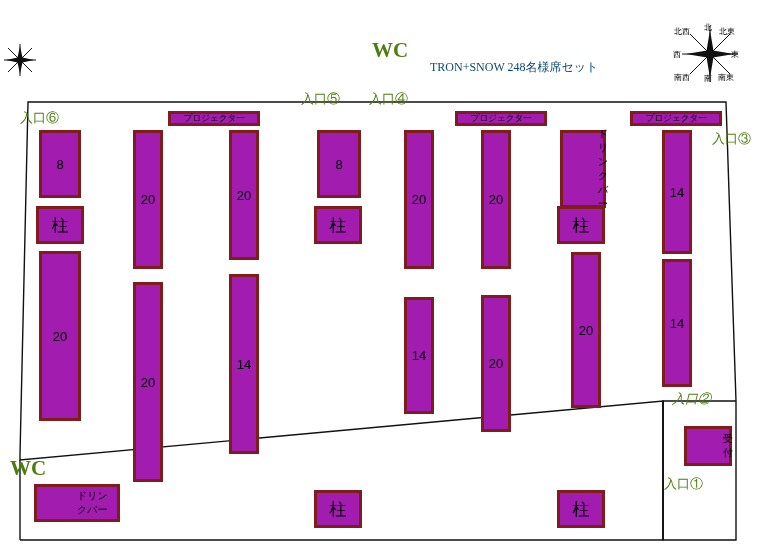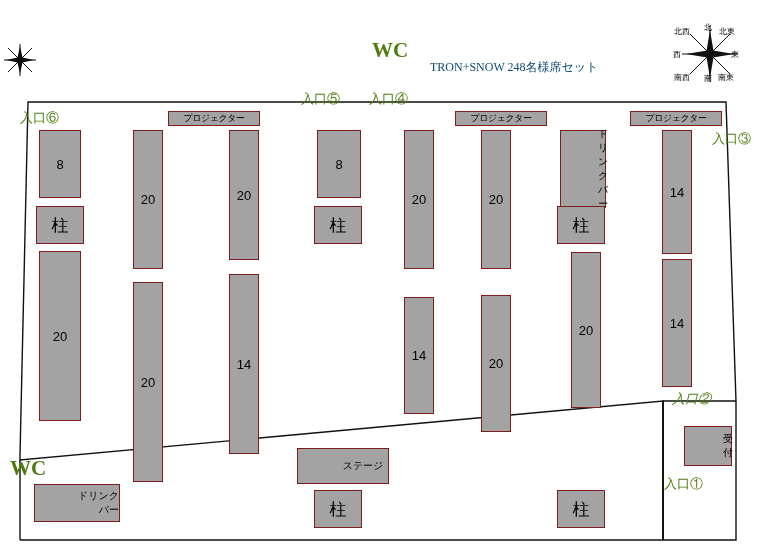--- a/index.html
+++ b/index.html
@@ -10,29 +10,28 @@
   #root {
     position: relative;
     width: 780px;
     height: 553px;
     background: #ffffff;
     font-family: "Liberation Sans", sans-serif;
     overflow: hidden;
   }
   .box {
     position: absolute;
-    border: 1px solid #7f1d1d;
+    border: 3px solid #7f1d1d;
     box-sizing: border-box;
-    background: #a3a3a3;
+    background: #a21caf;
     display: flex;
     align-items: center;
     justify-content: center;
     font-size: 13px;
     color: #000000;
-    text-align: right;
   }
   .label {
     position: absolute;
     color: #4d7c0f;
     white-space: nowrap;
   }
   .pillar {
     font-size: 17px;
     font-family: "Liberation Serif", serif;
   }
@@ -152,21 +151,20 @@
   <div class="box" style="left:481px;top:130px;width:30px;height:139px;">20</div>
   <div class="box" style="left:481px;top:295px;width:30px;height:137px;">20</div>
 
   <div class="box smalltext" style="left:560px;top:130px;width:46px;height:78px;">ドリンクバー</div>
   <div class="box pillar" style="left:557px;top:206px;width:48px;height:38px;">柱</div>
   <div class="box" style="left:571px;top:252px;width:30px;height:156px;">20</div>
 
   <div class="box" style="left:662px;top:130px;width:30px;height:124px;">14</div>
   <div class="box" style="left:662px;top:259px;width:30px;height:128px;">14</div>
 
-  <div class="box smalltext" style="left:297px;top:448px;width:92px;height:36px;">ステージ</div>
 
   <div class="box pillar" style="left:314px;top:490px;width:48px;height:38px;">柱</div>
   <div class="box pillar" style="left:557px;top:490px;width:48px;height:38px;">柱</div>
 
   <div class="box smalltext" style="left:34px;top:484px;width:86px;height:38px;">ドリンクバー</div>
 
   <div class="box smalltext" style="left:684px;top:426px;width:48px;height:40px;">受付</div>
 
 </div>
 

